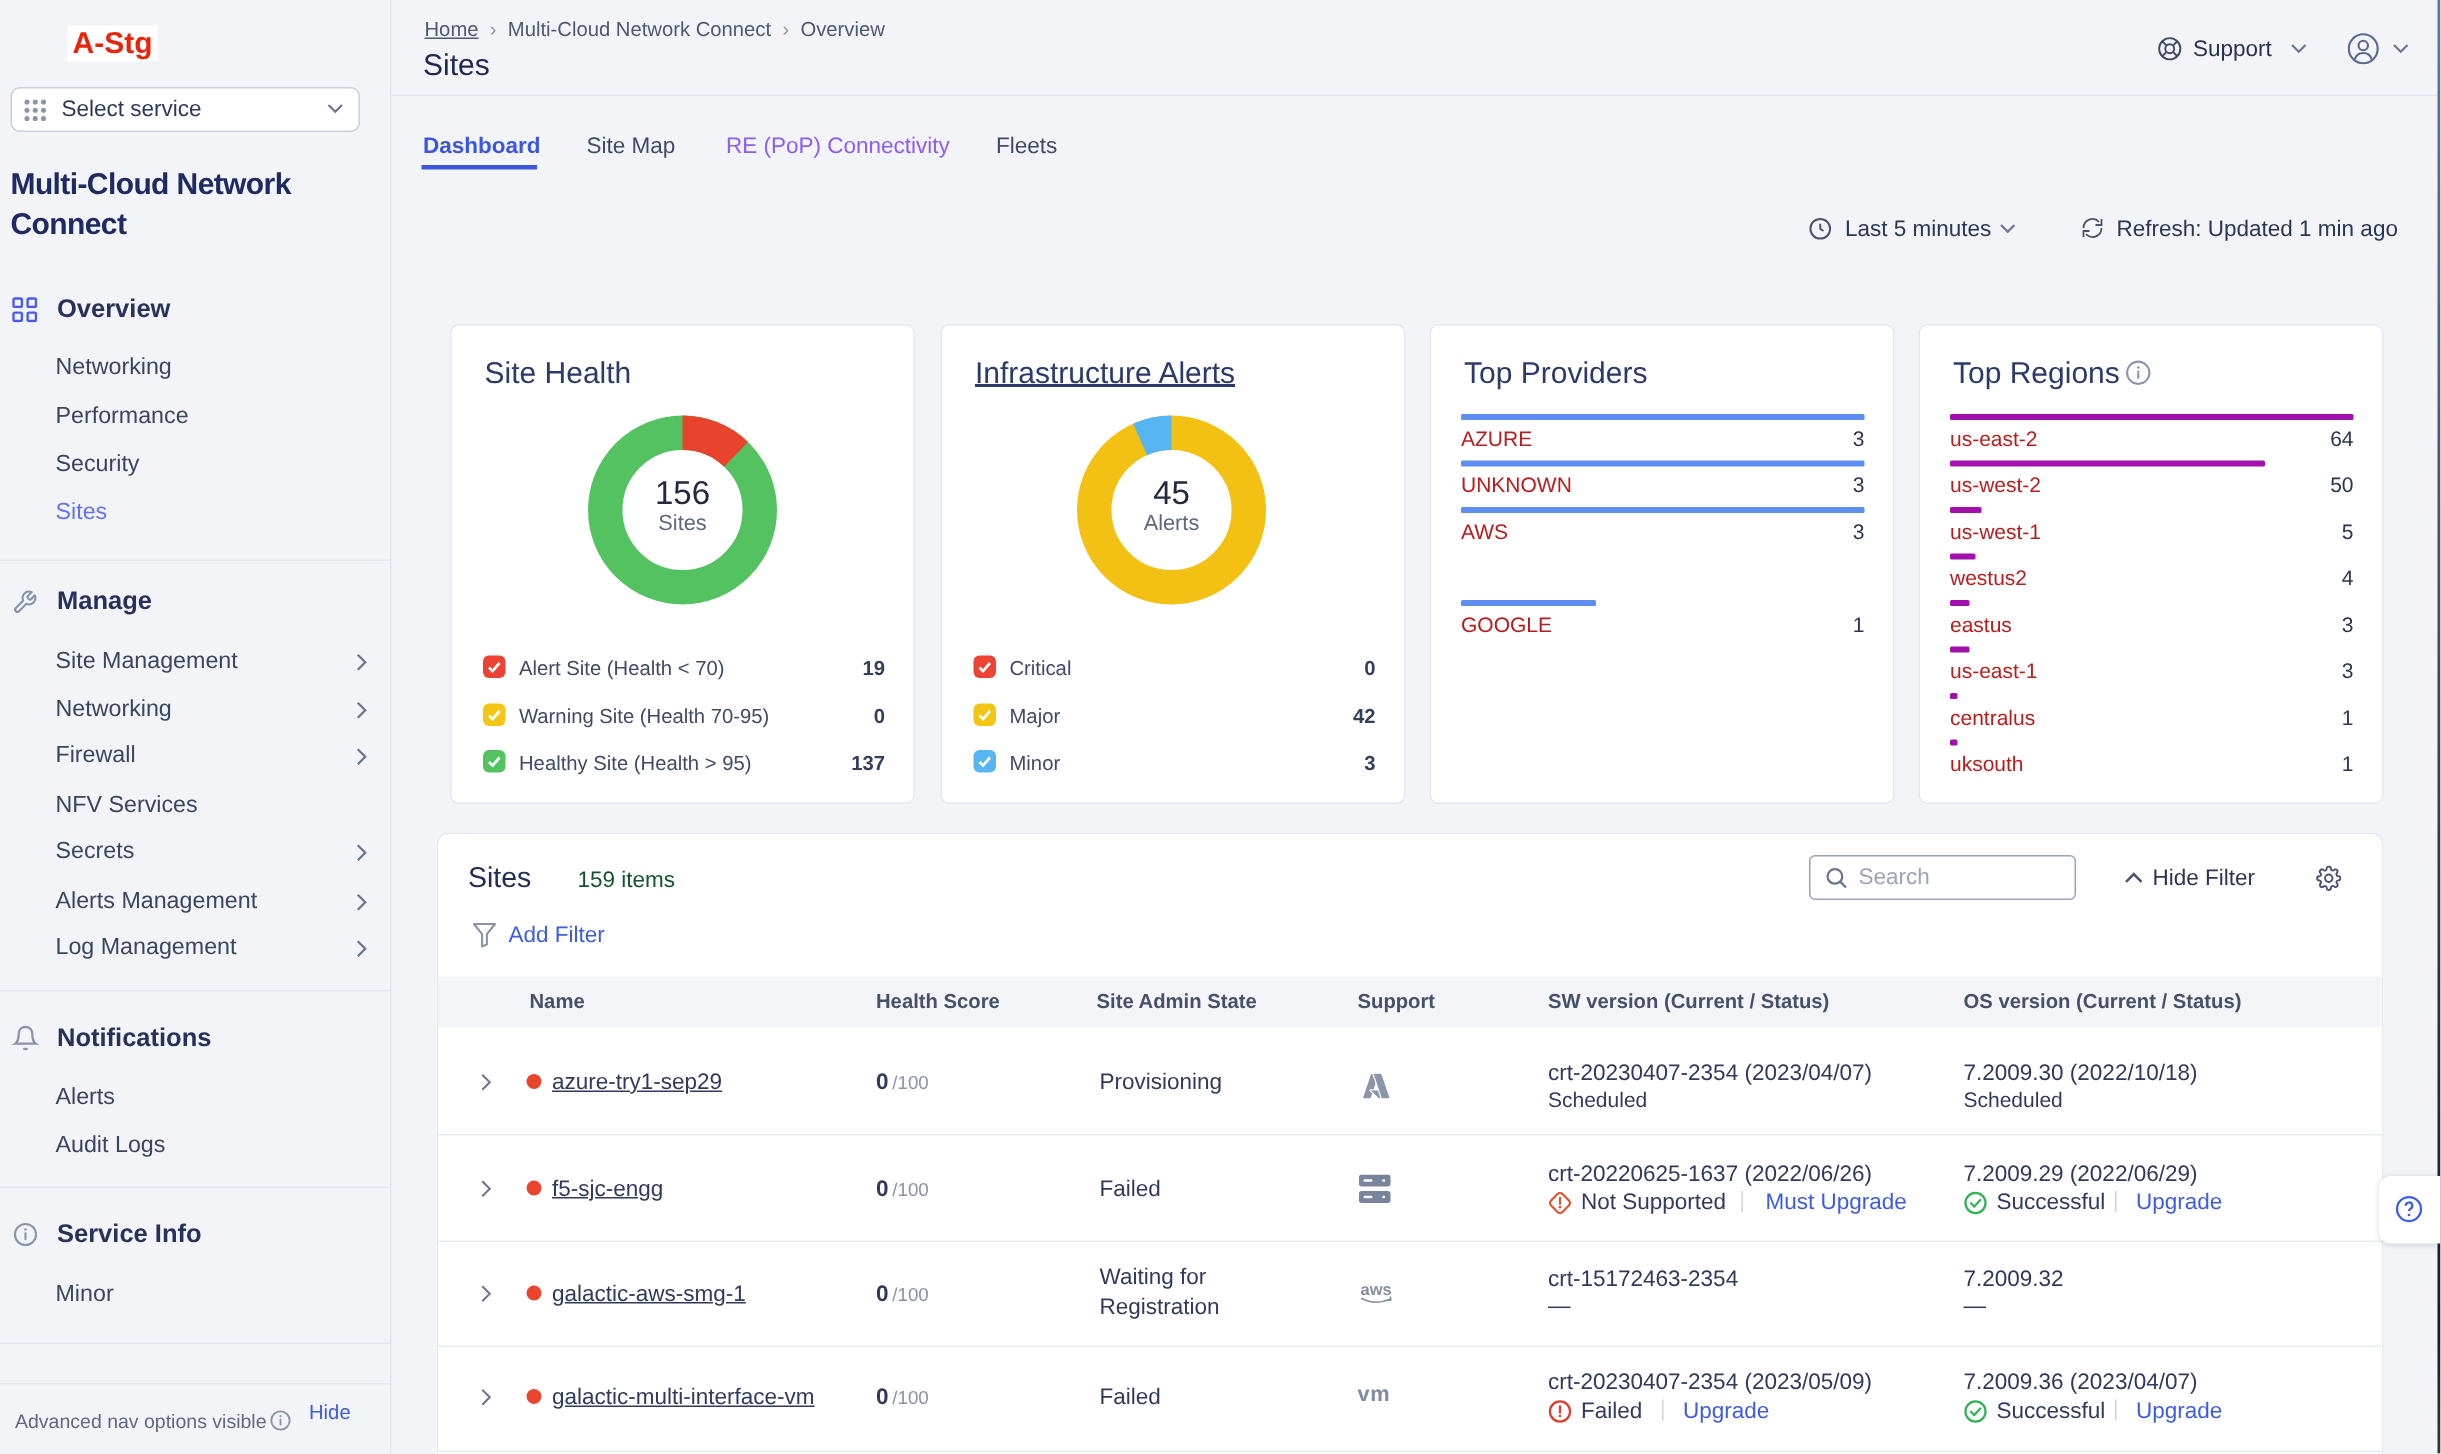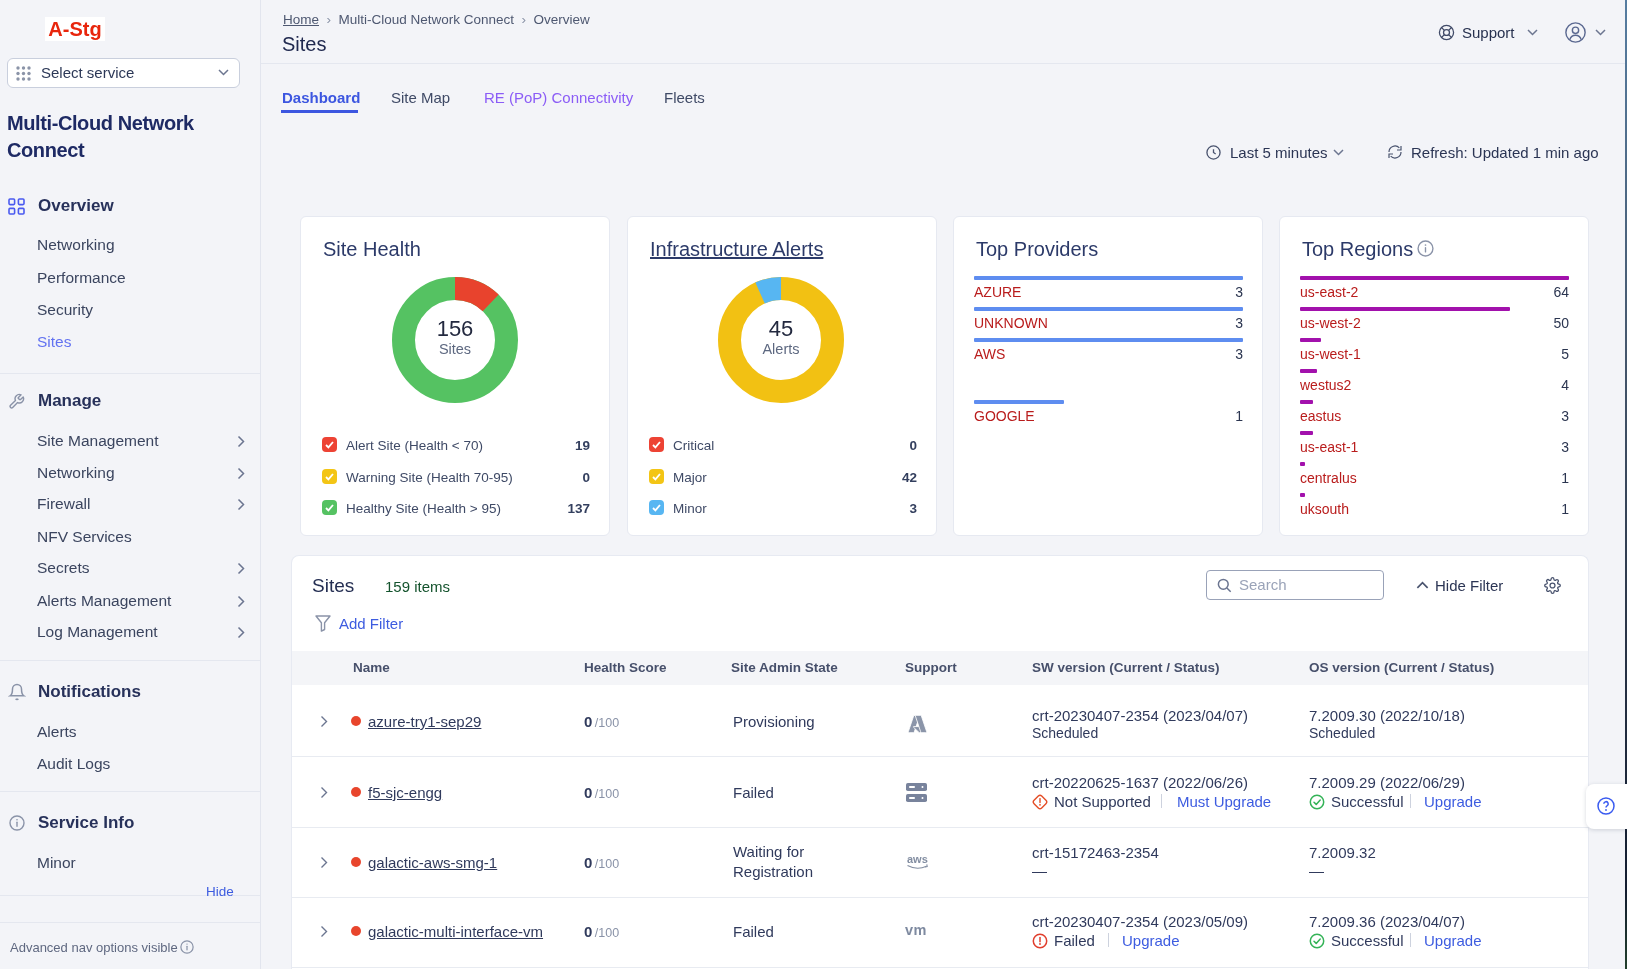--- a/index.html
+++ b/index.html
@@ -116,21 +116,21 @@
   <div class="nav-item" style="top:853px;">Minor</div>
 
   <div class="sep" style="top:895px;"></div>
   <div class="sep" style="top:922px;"></div>
   <div class="abs" style="left:10px;top:940px;font-size:13px;color:#5f6880;line-height:15px;">Advanced nav options visible</div>
   <svg class="abs" style="left:180px;top:940px" width="14" height="14" viewBox="0 0 16 16" fill="none" stroke="#8a93a8" stroke-width="1.4">
       <circle cx="8" cy="8" r="7"></circle>
       <path d="M8 7.2v4" stroke-linecap="round"></path>
       <circle cx="8" cy="4.7" r="0.8" fill="#8a93a8" stroke="none"></circle>
     </svg>
-  <div class="abs" style="left:206px;top:884px;font-size:13.5px;color:#3d5ce0;line-height:15px;">Hide</div>
+  <div class="abs" style="left:206px;top:934px;font-size:13.5px;color:#3d5ce0;line-height:15px;">Hide</div>
 </div>
 
 <div class="abs" id="header" style="left:261px;top:0;width:1366px;height:64px;border-bottom:1px solid #e4e7ef;"></div>
 <div class="abs" style="left:283px;top:12px;font-size:13.5px;color:#4e5871;line-height:15px;">
   <span style="text-decoration:underline;">Home</span><span style="color:#8b94a8;">&nbsp;&nbsp;›&nbsp;&nbsp;</span><span>Multi-Cloud Network Connect</span><span style="color:#8b94a8;">&nbsp;&nbsp;›&nbsp;&nbsp;</span><span>Overview</span>
 </div>
 <div class="abs" style="left:282px;top:33px;font-size:20px;font-weight:500;color:#20294f;line-height:22px;">Sites</div>
 
 <svg class="abs" style="left:1438px;top:24px" width="17" height="17" viewBox="0 0 24 24" fill="none" stroke="#414b68" stroke-width="1.8">
     <circle cx="12" cy="12" r="10"></circle>

